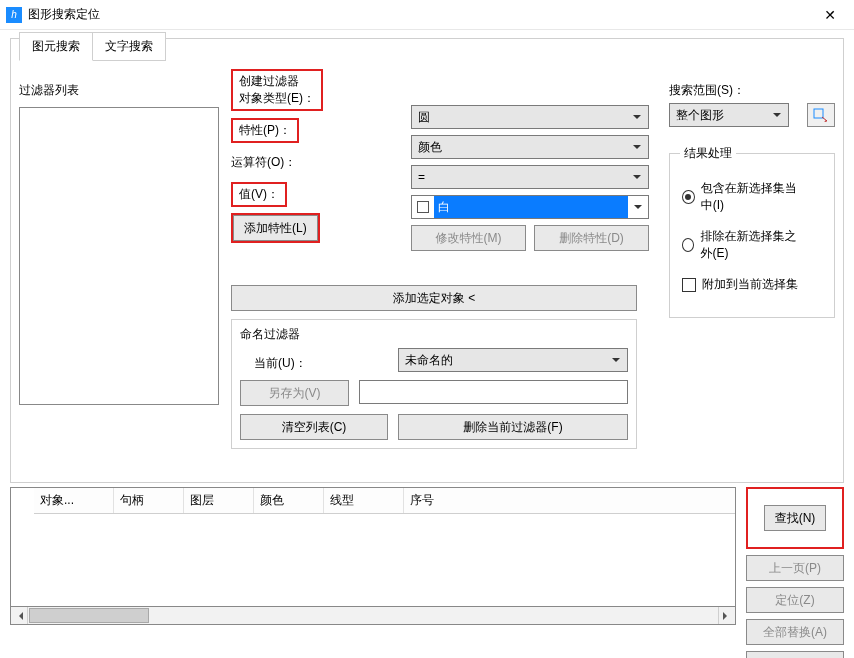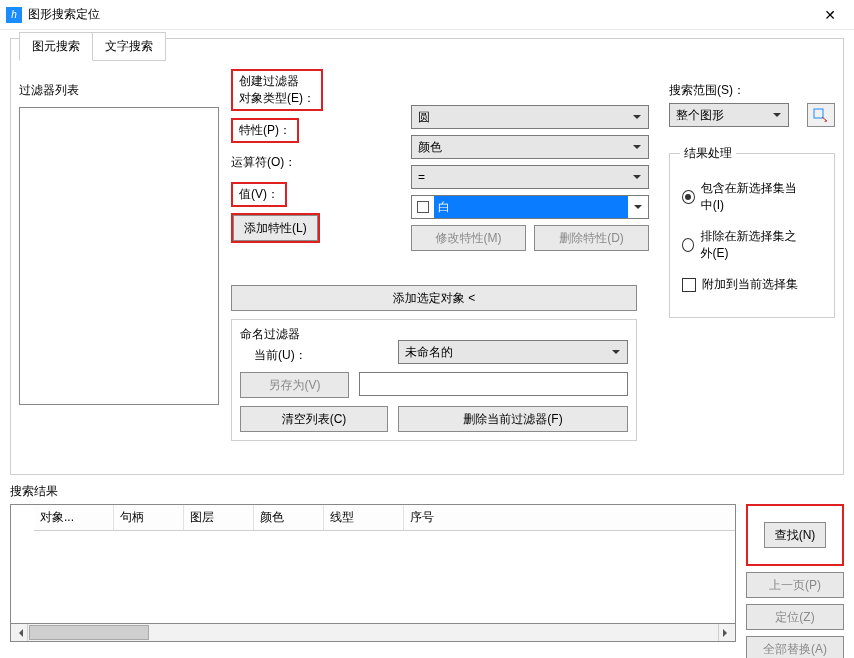--- a/index.html
+++ b/index.html
@@ -288,42 +288,41 @@
         </fieldset>
       </div>
     </div>
 
     <div style="margin-left:212px; width:406px; margin-top:-120px;">
       <div class="btn wide">添加选定对象 &lt;</div>
       <div class="group-box">
         <div style="display:flex;">
           <div style="width:158px;">
             <div>命名过滤器</div>
-            <div style="padding-left:14px; margin-top:4px;">当前(U)：</div>
+            <div style="padding-left:14px; margin-top:12px;">当前(U)：</div>
           </div>
           <div style="flex:1; display:flex; align-items:flex-end;">
             <div class="selectlike wide">
                 <span>未命名的</span>
               </div>
           </div>
         </div>
         <div style="display:flex; gap:10px; margin-top:8px;">
           <div class="btn disabled" style="width:148px">另存为(V)</div>
           <input class="input-text" style="">
         </div>
         <div style="display:flex; gap:10px; margin-top:8px;">
           <div class="btn" style="width:148px">清空列表(C)</div>
           <div class="btn" style="flex:1">删除当前过滤器(F)</div>
         </div>
       </div>
     </div>
     <div style="height:8px"></div>
   </div>
 
-  <div class="search-results-label">搜索结果</div>
   <div class="results-row">
     <div class="results-table-wrap">
       <div class="results-table">
         <div class="rt-header">
           <div class="rt-col" style="width:80px">对象...</div>
           <div class="rt-col" style="width:70px">句柄</div>
           <div class="rt-col" style="width:70px">图层</div>
           <div class="rt-col" style="width:70px">颜色</div>
           <div class="rt-col" style="width:80px">线型</div>
           <div class="rt-col" style="flex:1">序号</div>

